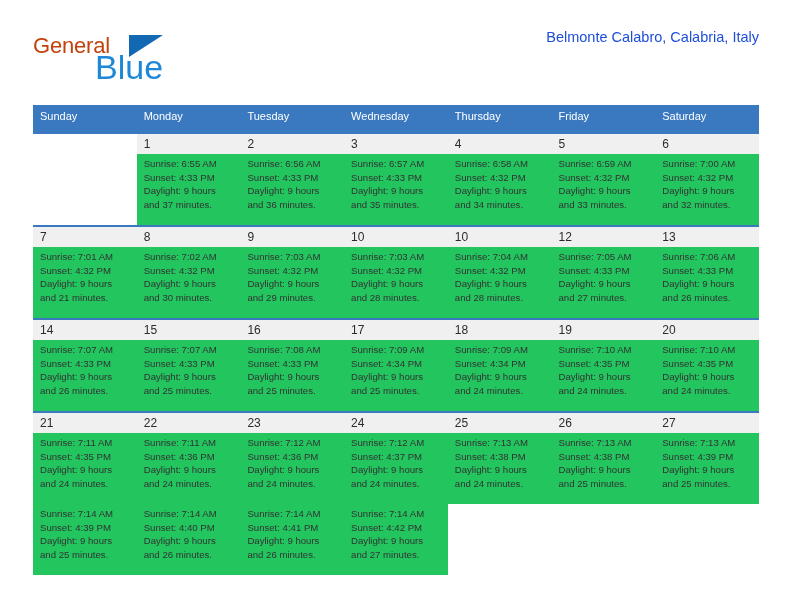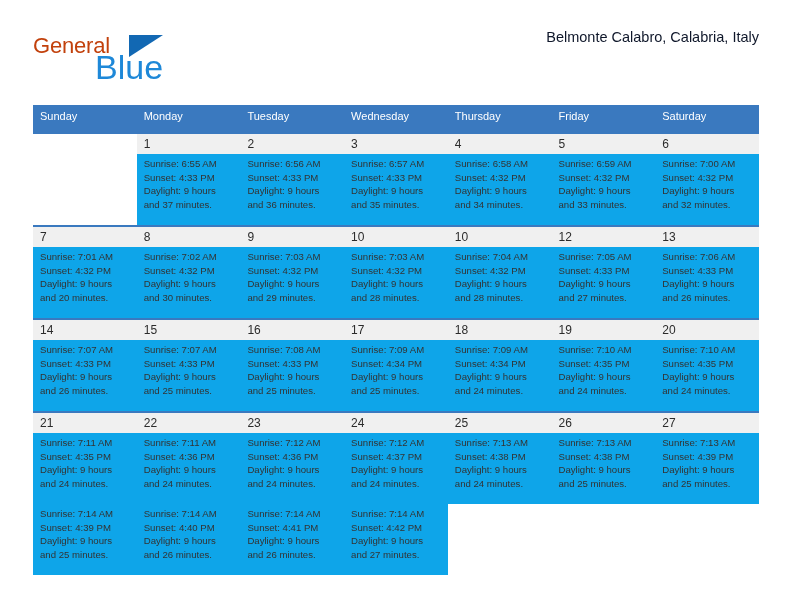--- a/index.html
+++ b/index.html
@@ -72,21 +72,21 @@
     font-size: 30px;
     line-height: 38px;
     color: #1a1a1a;
     font-weight: normal;
     margin: 0;
     white-space: nowrap;
   }
   .cal-subtitle {
     font-size: 14.5px;
     line-height: 22px;
-    color: #0f172a;
+    color: #1d4ed8;
     margin: 4px 0 0 4px;
     white-space: nowrap;
   }
 
   
   .calendar {
     position: absolute;
     left: 33px;
     top: 105px;
     width: 726px;
@@ -109,21 +109,21 @@
     color: #2b2b2b;
     padding: 3px 0 3px 7px;
     border-top: 2px solid #3a79bf;
     vertical-align: top;
     height: 13px;
   }
   .daynum-row.first td {
     border-top: none;
   }
   .info-row td {
-    background: #0ea5e9;
+    background: #22c55e;
     font-size: 9.6px;
     line-height: 13.6px;
     color: #333333;
     padding: 3px 6px 10px 7px;
     vertical-align: top;
     height: 58px;
   }
   .info-row td.empty {
     background: #ffffff;
   }
@@ -224,21 +224,21 @@
         <td>10</td>
         <td>10</td>
         <td>12</td>
         <td>13</td>
       </tr>
       <tr class="info-row">
         <td>
           <span class="info-line">Sunrise: 7:01 AM</span>
           <span class="info-line">Sunset: 4:32 PM</span>
           <span class="info-line">Daylight: 9 hours</span>
-          <span class="info-line">and 20 minutes.</span>
+          <span class="info-line">and 21 minutes.</span>
         </td>
         <td>
           <span class="info-line">Sunrise: 7:02 AM</span>
           <span class="info-line">Sunset: 4:32 PM</span>
           <span class="info-line">Daylight: 9 hours</span>
           <span class="info-line">and 30 minutes.</span>
         </td>
         <td>
           <span class="info-line">Sunrise: 7:03 AM</span>
           <span class="info-line">Sunset: 4:32 PM</span>

